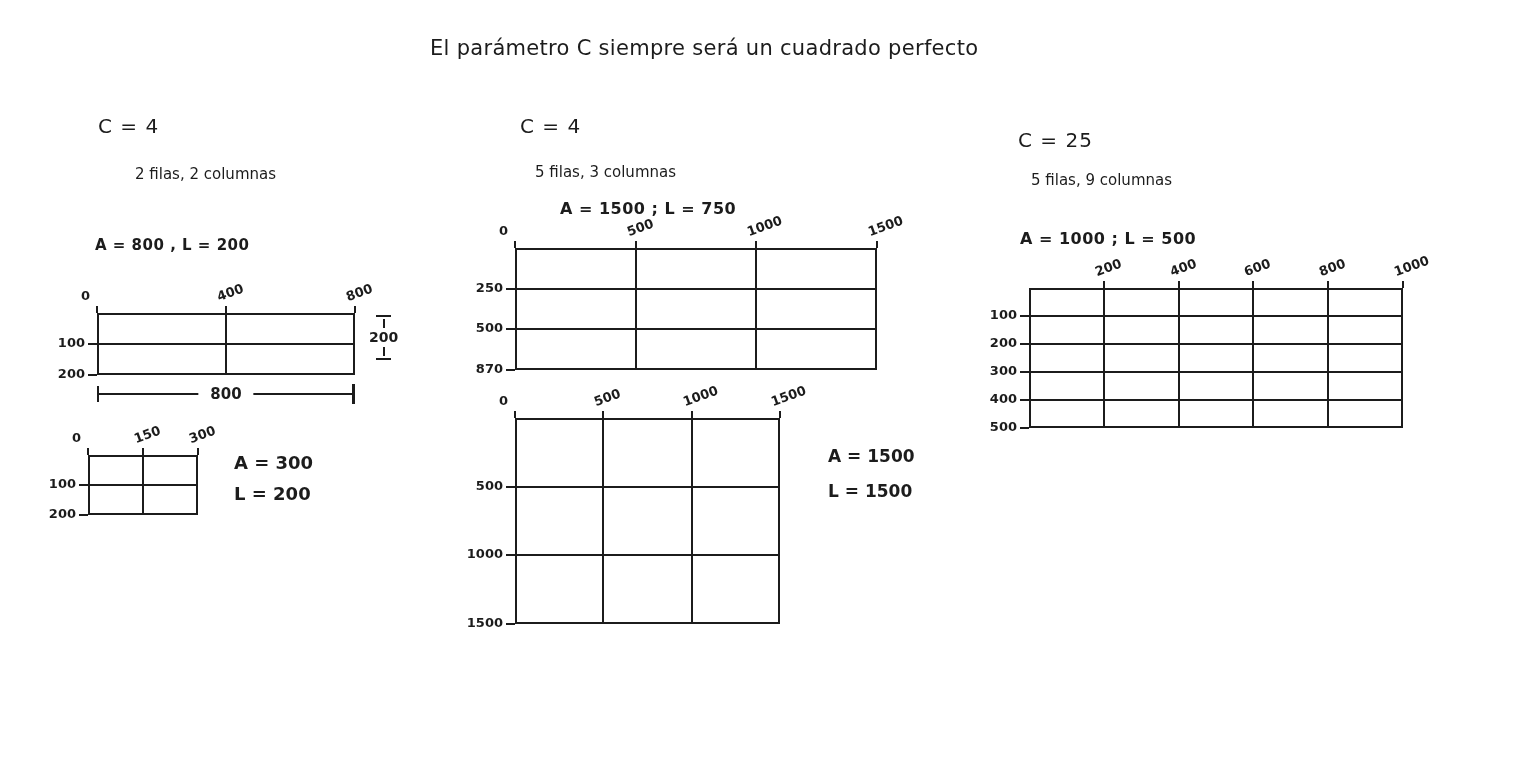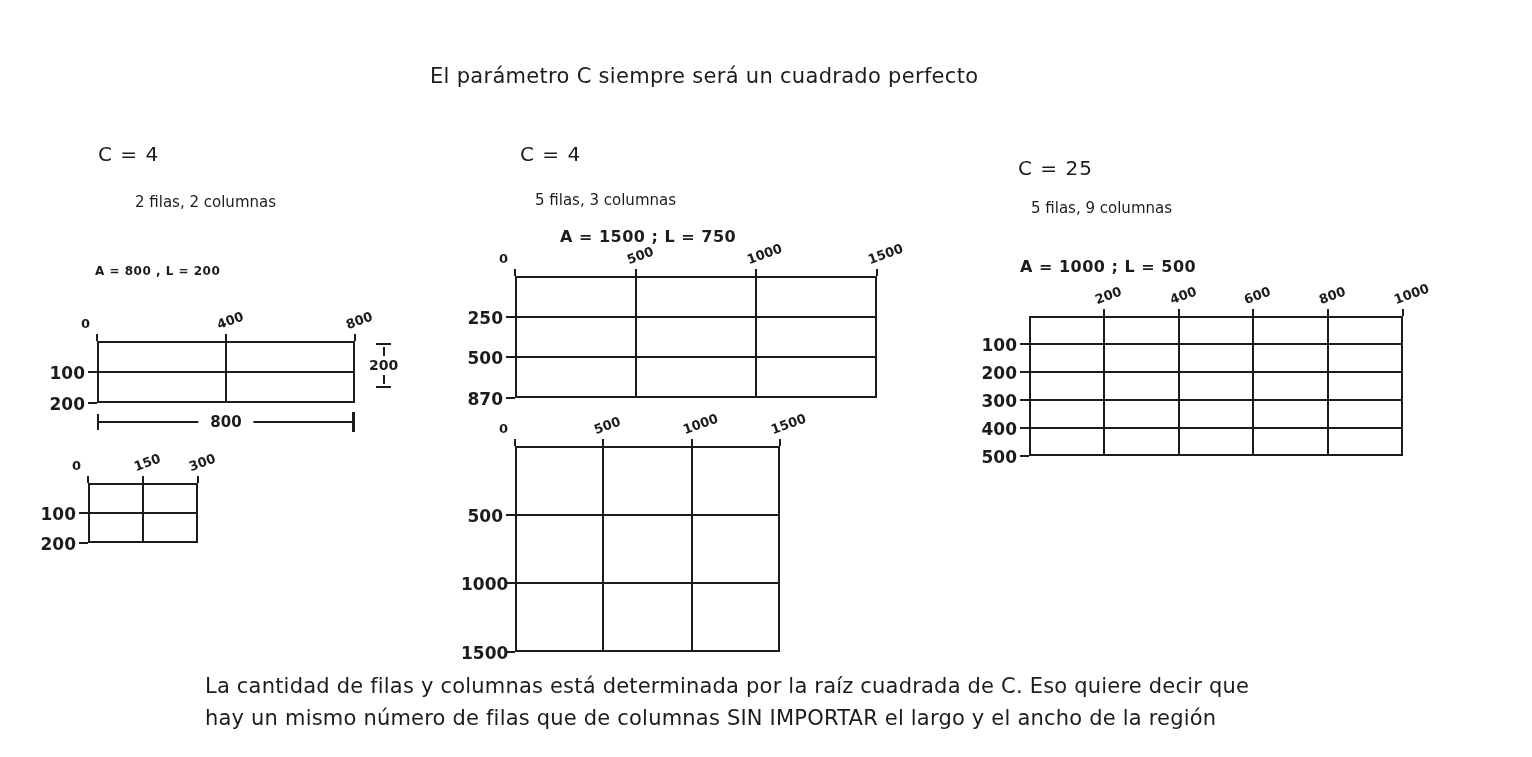--- a/index.html
+++ b/index.html
@@ -3,54 +3,53 @@
 <meta charset="utf-8">
 <style>
   html,body{margin:0;padding:0;background:#ffffff;}
   .board{
     position:relative;
     width:1532px;height:713px;
     background:#ffffff;
     font-family:"DejaVu Sans", sans-serif;
     color:#1c1c1c;
     overflow:hidden;
-    margin-top:28px;
   }
   .hand{position:absolute;white-space:nowrap;color:#1c1c1c;}
   .title{left:430px;top:36px;font-size:21px;letter-spacing:0.3px;}
   .footer-line1{left:205px;top:646px;font-size:21px;letter-spacing:0.2px;}
   .footer-line2{left:205px;top:678px;font-size:21px;letter-spacing:0.2px;}
 
   
   .c-label{font-size:20px;letter-spacing:1px;}
   .rc-label{font-size:15px;}
   .dims-label{font-size:16px;font-weight:bold;letter-spacing:0.5px;}
   .c1{left:98px;top:114px;}
   .rc1{left:135px;top:165px;}
-  .d1{left:95px;top:236px;font-size:12px;}
+  .d1{left:95px;top:236px;font-size:15px;}
   .c2{left:520px;top:114px;}
   .rc2{left:535px;top:163px;}
   .d2{left:560px;top:199px;}
   .c3{left:1018px;top:128px;}
   .rc3{left:1031px;top:171px;}
   .d3{left:1020px;top:229px;}
 
   
   .side-label{position:absolute;font-weight:bold;color:#1c1c1c;}
   .side1{left:234px;top:447px;font-size:18px;line-height:31px;}
   .side2{left:828px;top:439px;font-size:17px;line-height:35px;}
   .side-label div{white-space:nowrap;}
 
   
   .grid-wrap{position:absolute;}
   .grid-box{position:absolute;left:0;top:0;right:0;bottom:0;border:2px solid #1c1c1c;}
   .gline-v{position:absolute;top:0;bottom:0;width:2px;background:#1c1c1c;}
   .gline-h{position:absolute;left:0;right:0;height:2px;background:#1c1c1c;}
   .xtick-label{position:absolute;font-size:13px;font-weight:bold;transform-origin:left bottom;}
-  .ytick-label{position:absolute;width:42px;text-align:right;font-size:17px;font-weight:bold;}
+  .ytick-label{position:absolute;width:42px;text-align:right;font-size:13px;font-weight:bold;}
   .tickdash-x{position:absolute;width:2px;height:7px;background:#1c1c1c;}
   .tickdash-y{position:absolute;width:9px;height:2px;background:#1c1c1c;}
 
   
   .hdim{position:absolute;display:flex;flex-direction:column;align-items:center;gap:2px;}
   .hdim .cap{width:15px;height:2px;background:#1c1c1c;}
   .hdim .seg{width:2px;height:9px;background:#1c1c1c;}
   .hdim .lbl{font-size:14px;font-weight:bold;line-height:15px;}
   .wdim{position:absolute;}
   .wdim .line{position:absolute;left:0;right:0;top:9px;height:2px;background:#1c1c1c;}
@@ -71,20 +70,28 @@
   <div class="hand dims-label d1">A = 800 ,   L = 200</div>
 
   <div class="hand c-label c2">C = 4</div>
   <div class="hand rc-label rc2">5 filas, 3 columnas</div>
   <div class="hand dims-label d2">A = 1500 ;   L = 750</div>
 
   <div class="hand c-label c3">C = 25</div>
   <div class="hand rc-label rc3">5 filas, 9 columnas</div>
   <div class="hand dims-label d3">A = 1000   ;   L = 500</div>
 
+  <div class="side-label side1">
+    <div>A = 300</div>
+    <div>L = 200</div>
+  </div>
+  <div class="side-label side2">
+    <div>A = 1500</div>
+    <div>L = 1500</div>
+  </div>
 
   <div id="grids">
       <div class="grid-wrap" style="left: 97px; top: 313px; width: 258px; height: 62px;">
         <div class="grid-box"></div>
         <div class="gline-v" style="left: 128px;"></div>
         <div class="gline-h" style="top: 30px;"></div>
         <div class="tickdash-x" style="left: -1px; top: -7px;"></div>
         <div class="xtick-label" style="left: -16px; top: -25px;">0</div>
         <div class="tickdash-x" style="left: 128px; top: -7px;"></div>
         <div class="xtick-label" style="left: 123px; top: -24px; transform: rotate(-20deg);">400</div>
@@ -191,16 +198,14 @@
         <div class="ytick-label" style="left: -54px; top: 47px;">200</div>
         <div class="tickdash-y" style="left: -9px; top: 83px;"></div>
         <div class="ytick-label" style="left: -54px; top: 75px;">300</div>
         <div class="tickdash-y" style="left: -9px; top: 111px;"></div>
         <div class="ytick-label" style="left: -54px; top: 103px;">400</div>
         <div class="tickdash-y" style="left: -9px; top: 139px;"></div>
         <div class="ytick-label" style="left: -54px; top: 131px;">500</div>
       </div>
     </div>
 
-  <div class="hand footer-line1">La cantidad de filas y columnas está determinada por la raíz cuadrada de C. Eso quiere decir que</div>
-  <div class="hand footer-line2">hay un mismo número de filas que de columnas SIN IMPORTAR el largo y el ancho de la región</div>
 
 </div>
 
 </body></html>

